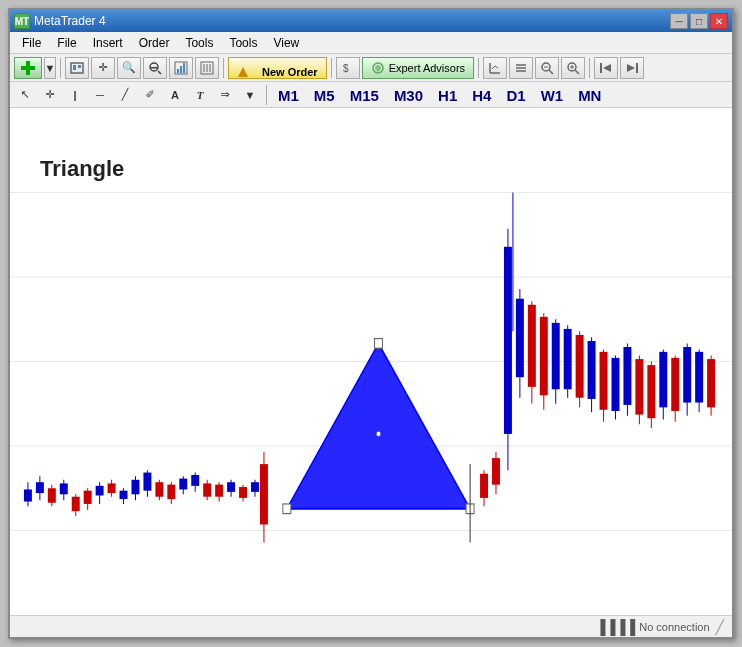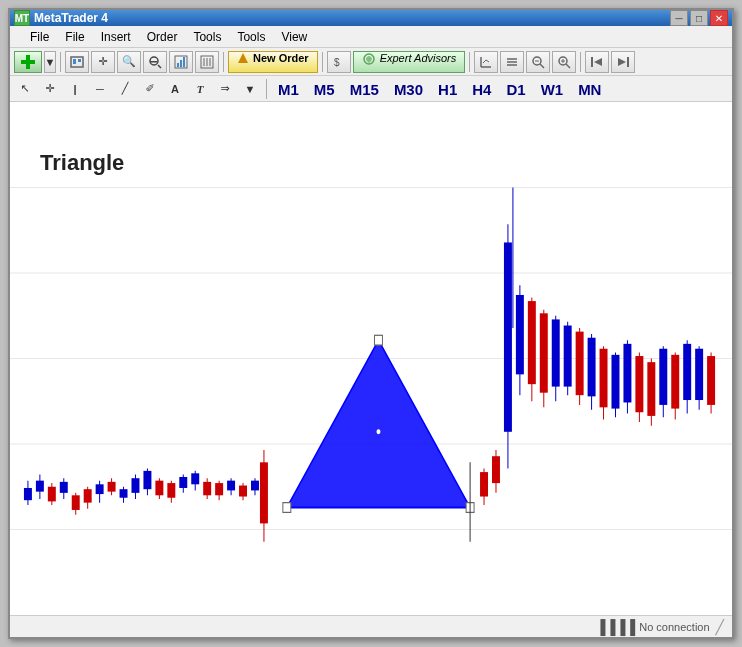--- a/index.html
+++ b/index.html
@@ -23,21 +23,21 @@
       background: #f0f0f0;
       border: 2px solid #888;
       box-shadow: 2px 2px 6px rgba(0,0,0,0.4);
       display: flex;
       flex-direction: column;
     }
 
     
     .title-bar {
       background: linear-gradient(to bottom, #4a90d9, #2060b0);
-      height: 16px;
+      height: 22px;
       display: flex;
       align-items: center;
       justify-content: space-between;
       padding: 0 4px;
       flex-shrink: 0;
     }
     .title-bar-left {
       display: flex;
       align-items: center;
       gap: 4px;
@@ -50,21 +50,21 @@
       display: flex;
       align-items: center;
       justify-content: center;
       font-size: 10px;
       color: white;
       font-weight: bold;
     }
     .title-text {
       color: white;
       font-size: 12px;
-      font-weight: bold;
+      font-weight: normal;
     }
     .title-buttons {
       display: flex;
       gap: 2px;
     }
     .title-btn {
       width: 18px;
       height: 16px;
       background: #c0c0c0;
       border: 1px solid #888;
@@ -81,21 +81,21 @@
       border-color: #c03030;
     }
 
     
     .menu-bar {
       background: #f0f0f0;
       height: 22px;
       display: flex;
       align-items: center;
       border-bottom: 1px solid #ccc;
-      padding: 0 12px;
+      padding: 0 4px;
       flex-shrink: 0;
     }
     .menu-item {
       padding: 2px 8px;
       cursor: pointer;
       font-size: 12px;
       color: #000;
     }
 
     
@@ -126,37 +126,36 @@
       height: 20px;
       background: #aaa;
       margin: 0 2px;
     }
     .new-order-btn {
       background: linear-gradient(to bottom, #fffbe8, #f0e060);
       border: 1px solid #c8a020;
       padding: 0 8px;
       height: 22px;
       display: flex;
-      align-items: flex-start;
-      gap: 4px;
+      align-items: flex-end;
+      gap: 13px;
       cursor: pointer;
       font-size: 11px;
       font-weight: bold;
     }
     .expert-btn {
       background: linear-gradient(to bottom, #e8ffe8, #b0e0b0);
       border: 1px solid #60a060;
       padding: 0 8px;
       height: 22px;
       display: flex;
-      align-items: flex-start;
+      align-items: center;
       gap: 4px;
       cursor: pointer;
       font-size: 11px;
-      font-style: italic;
     }
 
     
     .toolbar2 {
       background: #f0f0f0;
       height: 26px;
       display: flex;
       align-items: center;
       border-bottom: 1px solid #ccc;
       padding: 0 4px;

